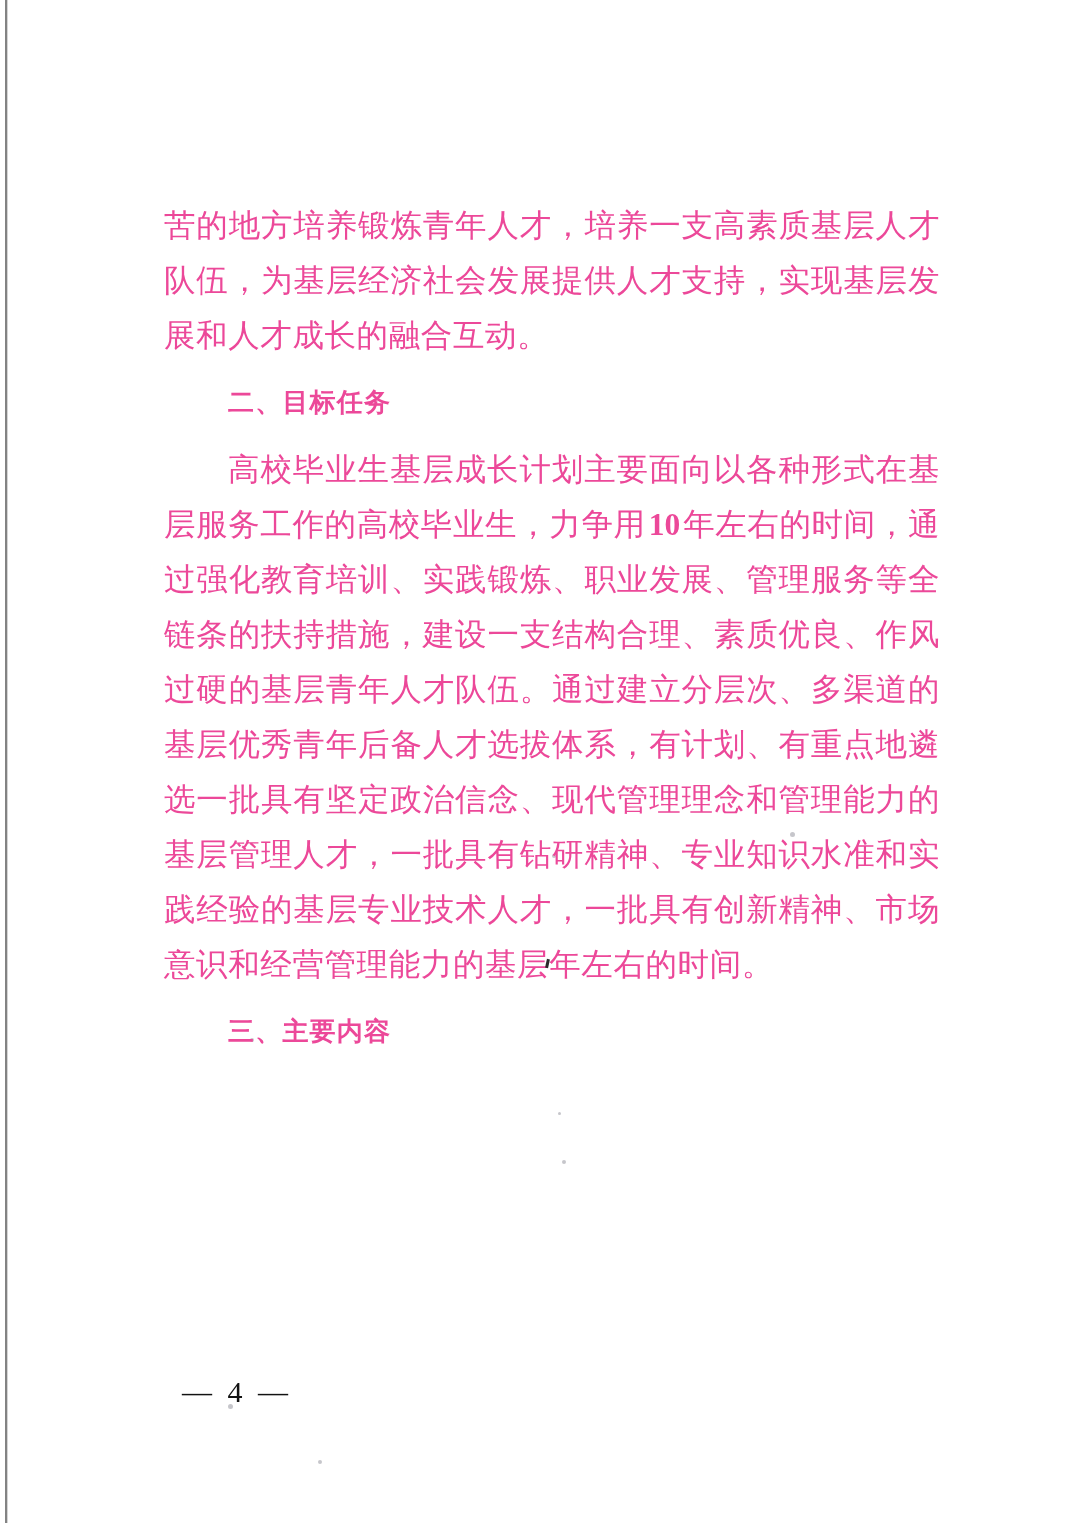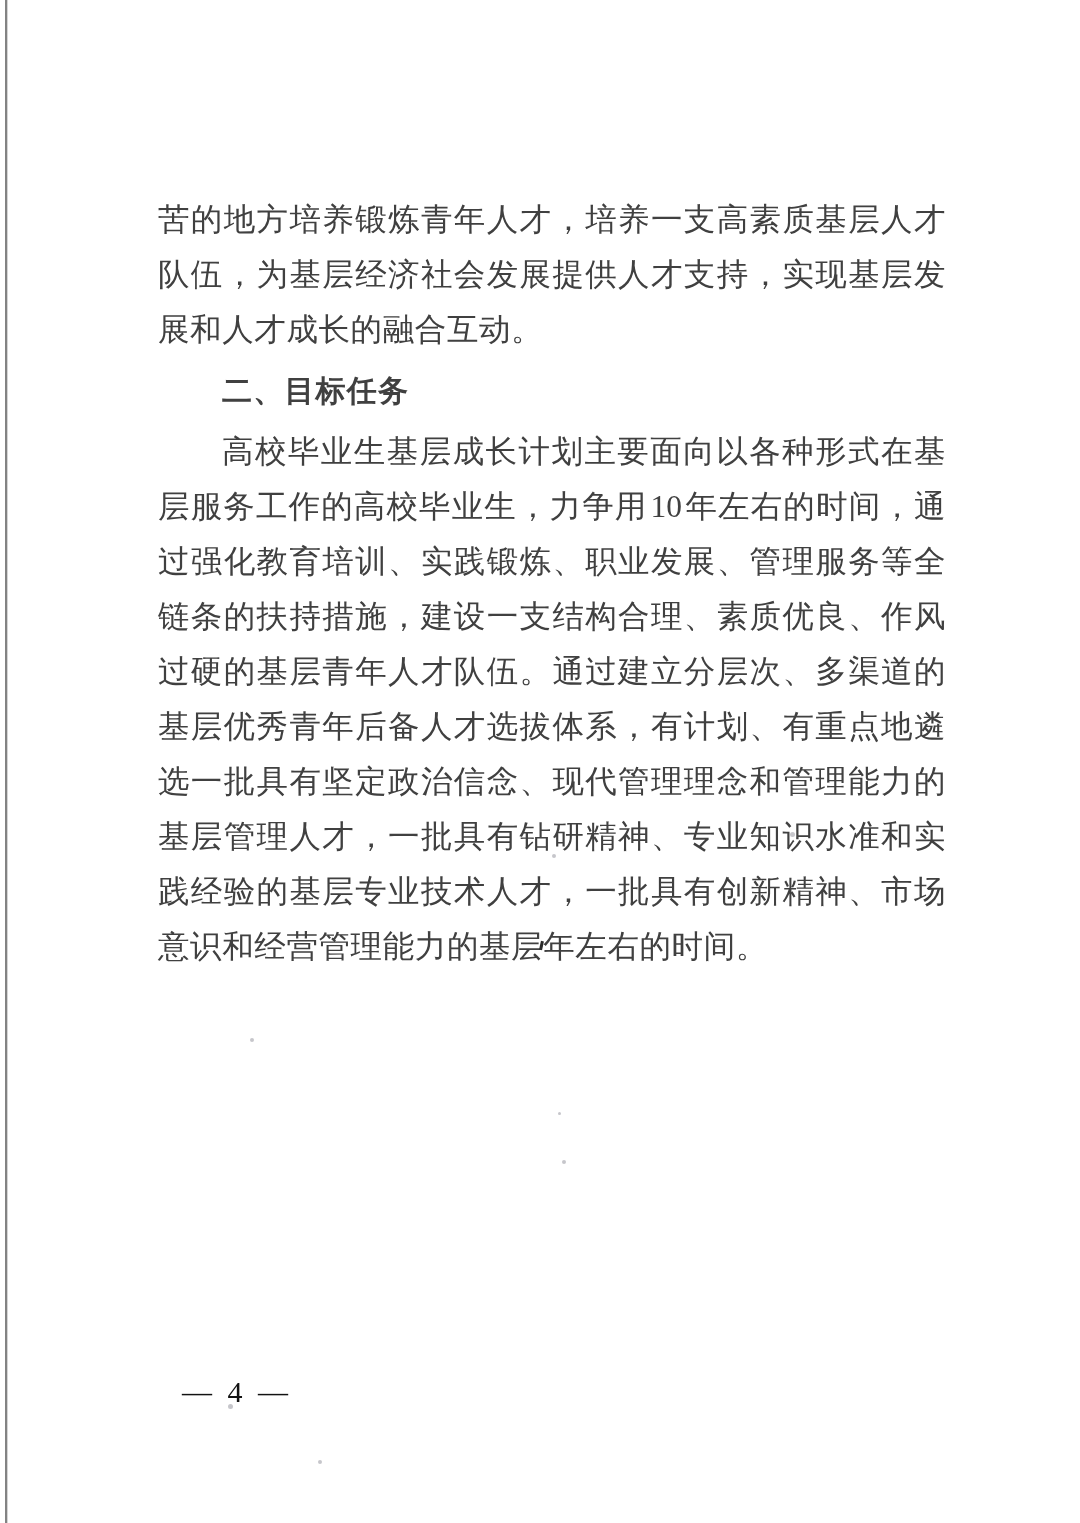--- a/index.html
+++ b/index.html
@@ -47,22 +47,22 @@
 
   .text-column {
     position: absolute;
     left: 152px;
     top: 186px;
     width: 800px;
   }
 
   .para,
   .heading {
-    margin: 6px;
-    color: #404040;
+    margin: 12px;
+    color: #ec4899;
     font-family: "Liberation Serif", "DejaVu Serif", serif;
     font-size: 31.5px;
     line-height: 55px;
     text-align: justify;
     text-justify: inter-character;
     letter-spacing: 0.6px;
     word-break: break-all;
     -webkit-font-smoothing: none;
   }
 
@@ -70,35 +70,36 @@
     text-indent: 64px;
   }
   .para.cont {
     text-indent: 0;
   }
 
   .heading {
     text-indent: 64px;
     font-family: "Liberation Sans", "DejaVu Sans", sans-serif;
     font-weight: bold;
-    font-size: 30px;
+    font-size: 26px;
     letter-spacing: 1.2px;
     text-align: left;
   }
 
   
   .lead {
     font-weight: bold;
     letter-spacing: 0.4px;
   }
 
   .num {
     font-family: "Liberation Serif", "DejaVu Serif", serif;
     padding: 0 3px;
     letter-spacing: 0;
+    font-weight: bold;
   }
 
   .stray-mark {
     display: inline-block;
     width: 0;
     overflow: visible;
     position: relative;
   }
   .stray-mark::after {
     content: "";
@@ -142,20 +143,21 @@
   <div class="speck" style="left:318px; top:1460px; width:4px; height:4px;"></div>
 
   <div class="text-column">
 
     <p class="para cont">苦的地方培养锻炼青年人才，培养一支高素质基层人才队伍，为基层经济社会发展提供人才支持，实现基层发展和人才成长的融合互动。</p>
 
     <h2 class="heading">二、目标任务</h2>
 
     <p class="para"><span>高校毕业生基层成长计划主要面向以各种形式在基层服务工作的高校毕业生，力争用</span><span class="num">10</span><span>年左右的时间，通过强化教育培训、实践锻炼、职业发展、管理服务等全链条的扶持措施，建设一支结构合理、素质优良、作风过硬的基层青年人才队伍。通过建立分层次、多渠道的基层优秀青年后备人才选拔体系，有计划、有重点地遴选一批具有坚定政治信念、现代管理理念和管理能力的基层管理人才，一批具有钻研精神、专业知识水准和实践经验的基层专业技术人才，一批具有创新精神、市场意识和经营管理能力的基层</span><span class="stray-mark"></span><span>年左右的时间。</span></p>
 
+    <h2 class="heading">三、主要内容</h2>
 
 
 
   </div>
 
   <div class="page-footer">— 4 —</div>
 
 </div>
 
 </body></html>

